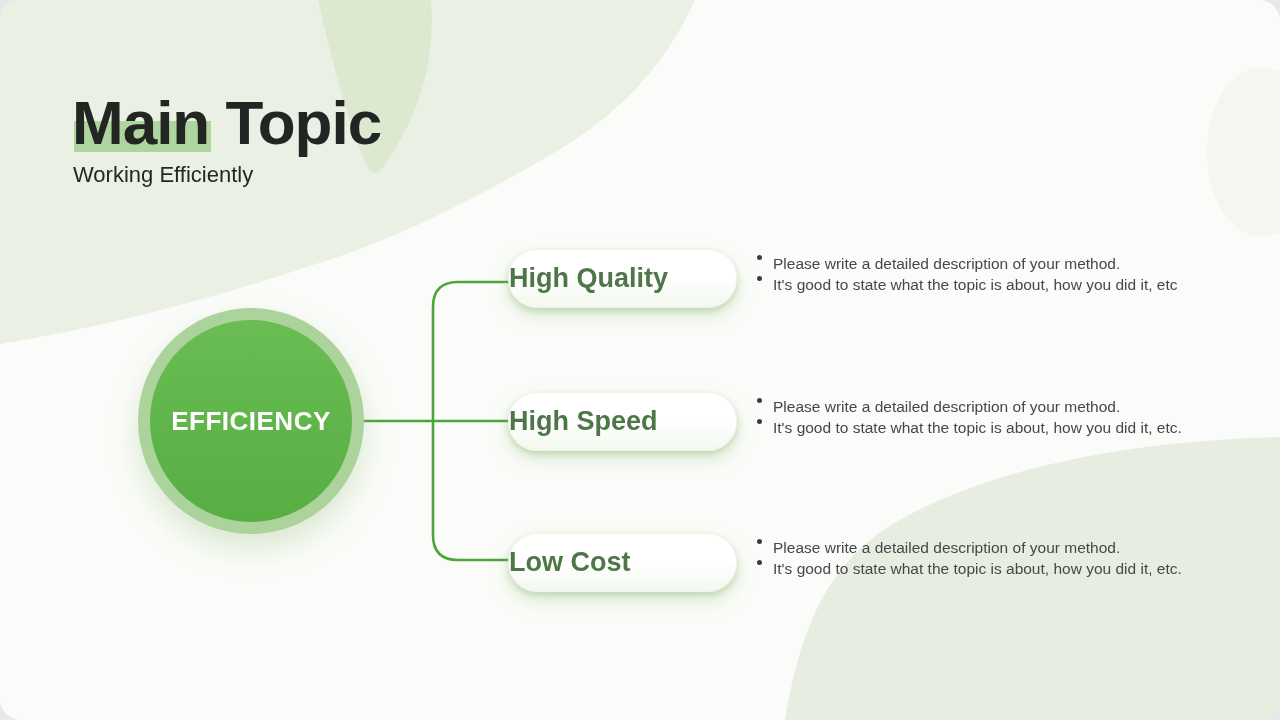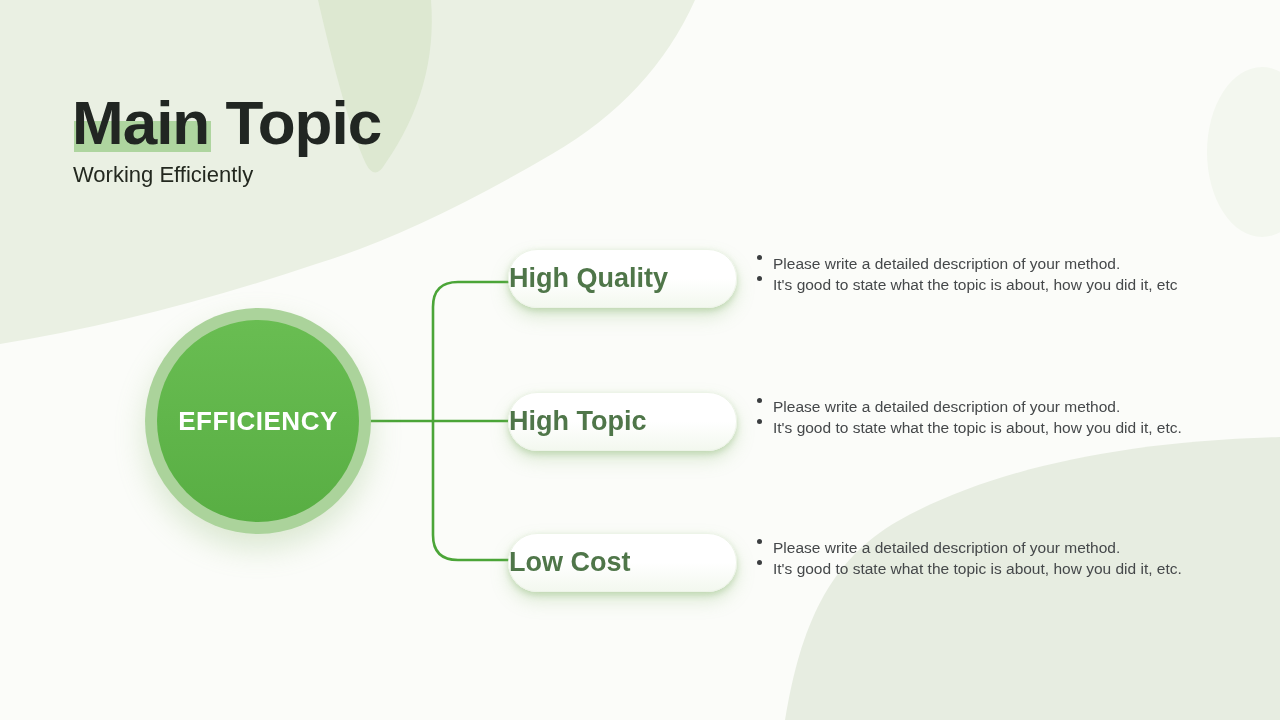--- a/index.html
+++ b/index.html
@@ -1,31 +1,31 @@
 <!DOCTYPE html>
 <html><head>
 <meta charset="utf-8">
 <style>
   html,body{margin:0;padding:0;background:#e8e8e8;}
   .slide{
     position:relative;width:1280px;height:720px;overflow:hidden;
-    background:#fbfcf9;font-family:"Liberation Sans",sans-serif;
+    background:#fbfcf9;font-family:"Liberation Sans",sans-serif;border-radius:21px;
   }
   .bg-svg{position:absolute;left:0;top:0;width:1280px;height:720px;}
 
   
   .title-highlight{position:absolute;left:74px;top:121px;width:137px;height:31px;background:#aed59f;z-index:1;}
   .page-title{position:absolute;left:72px;top:92px;z-index:2;font-size:62px;line-height:1;font-weight:bold;color:#212622;letter-spacing:-1px;}
   .page-subtitle{position:absolute;left:73px;top:162px;z-index:2;font-size:22px;color:#23281f;}
 
   
   .connector-svg{position:absolute;left:0;top:0;width:1280px;height:720px;z-index:3;}
 
   
-  .circle-outer{position:absolute;left:145px;top:308px;width:226px;height:226px;border-radius:50%;
+  .circle-outer{position:absolute;left:138px;top:308px;width:226px;height:226px;border-radius:50%;
     background:#abd39b;box-shadow:0 14px 30px rgba(150,190,125,.32);z-index:4;}
   .circle-inner{position:absolute;left:12px;top:12px;width:202px;height:202px;border-radius:50%;
     background:linear-gradient(180deg,#69bd52 0%,#58ae43 100%);
     display:flex;align-items:center;justify-content:center;}
   .circle-label{color:#ffffff;font-weight:bold;font-size:26px;letter-spacing:.5px;}
 
   
   .pill{position:absolute;left:508px;width:227px;height:57px;border-radius:29px;z-index:4;
     background:linear-gradient(180deg,#ffffff 50%,#f3f8ef 100%);
     border:1px solid #edf4e8;
@@ -67,21 +67,21 @@
   <div class="circle-outer">
     <div class="circle-inner">
       <span class="circle-label">EFFICIENCY</span>
     </div>
   </div>
 
   <div class="pill pill-1">
     <span class="pill-label">High Quality</span>
   </div>
   <div class="pill pill-2">
-    <span class="pill-label">High Topic</span>
+    <span class="pill-label">High Speed</span>
   </div>
   <div class="pill pill-3">
     <span class="pill-label">Low Cost</span>
   </div>
 
   <div class="desc desc-1">
     <div class="desc-line">
       <span class="dot"></span>
       <span>Please write a detailed description of your method.</span>
     </div>

